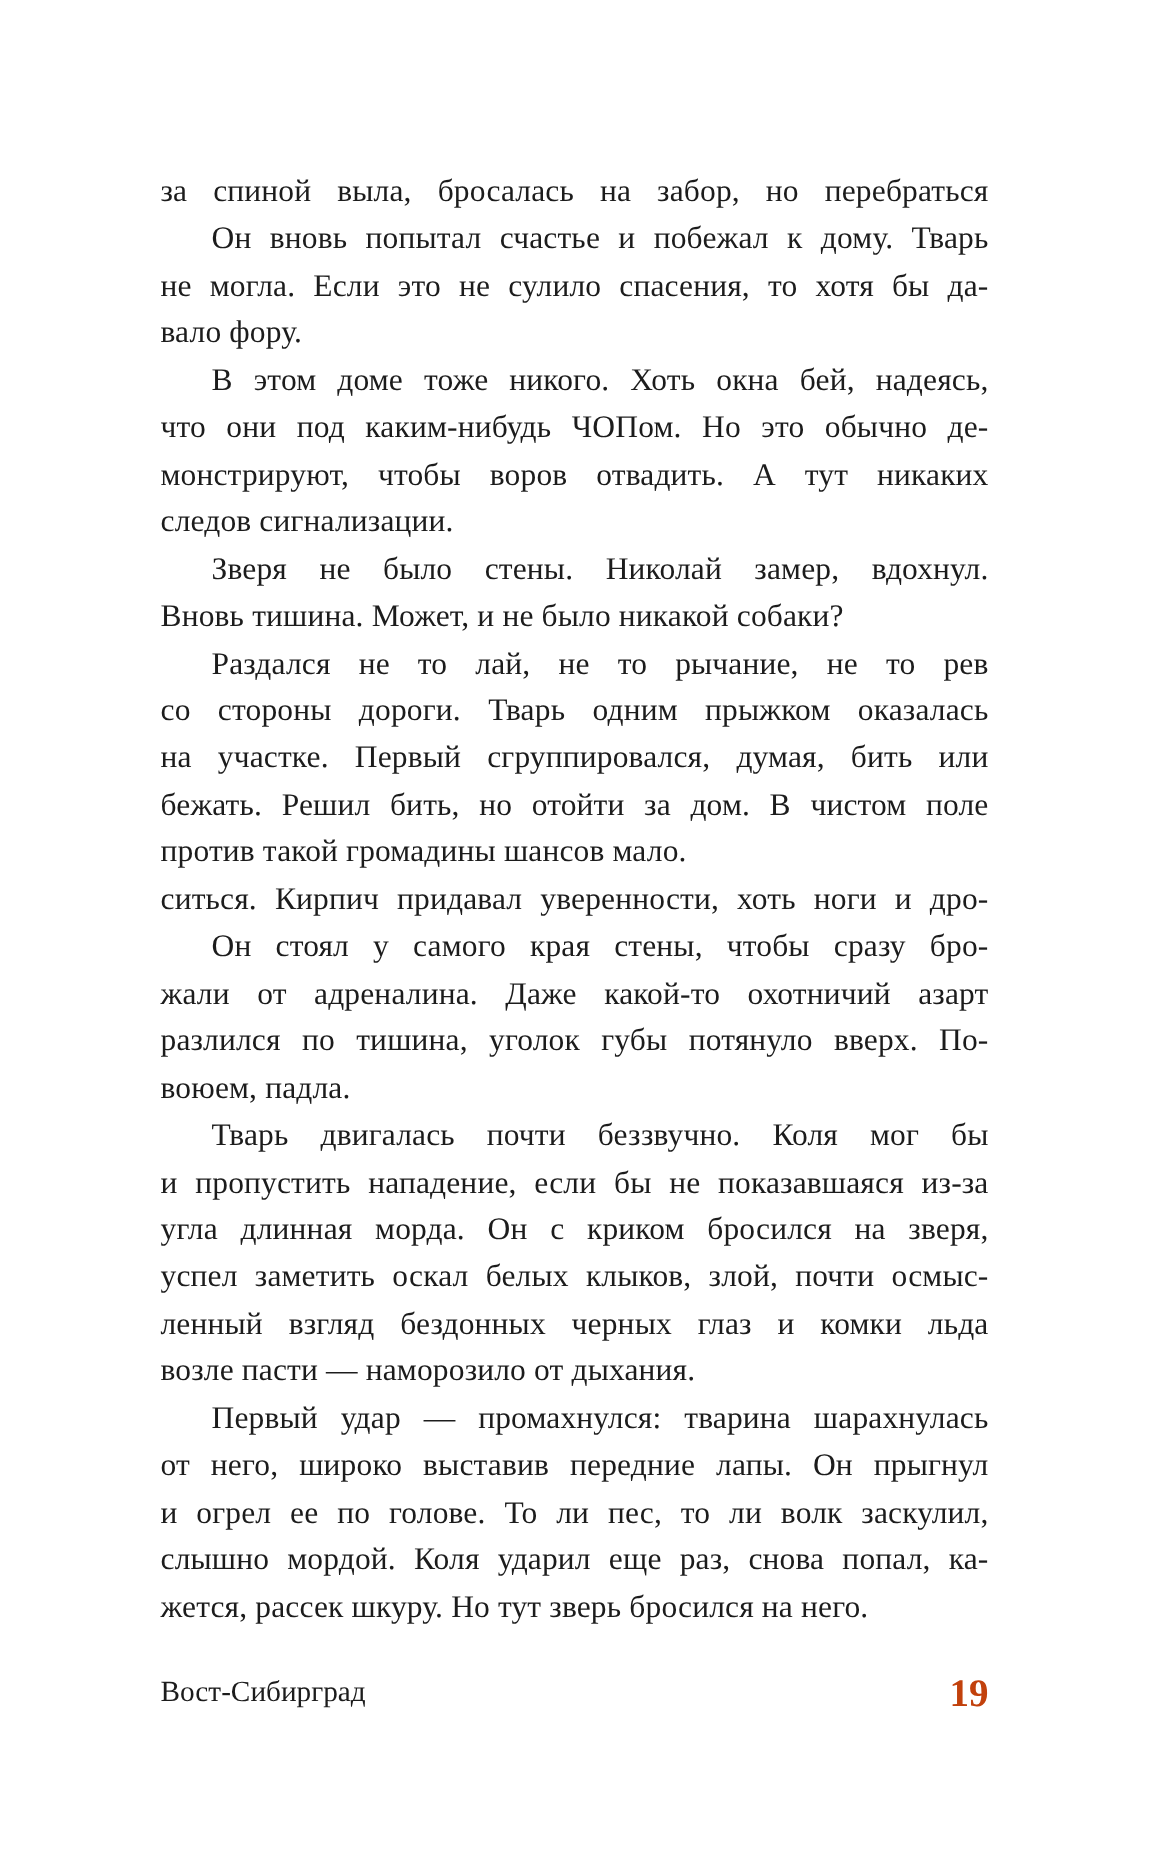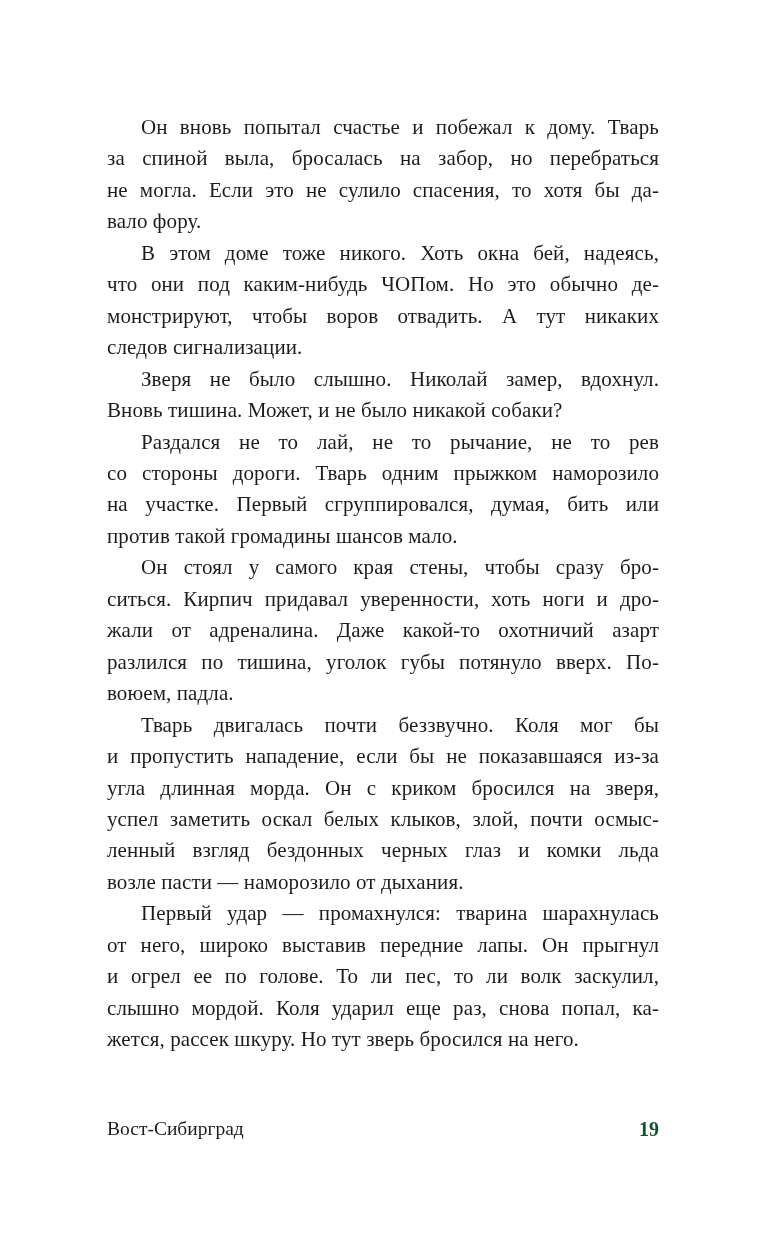--- a/index.html
+++ b/index.html
@@ -52,58 +52,59 @@
     display: flex;
     justify-content: space-between;
     align-items: flex-end;
   }
   .running-title {
     font-size: 19.5px;
     line-height: 26px;
     color: #1c1c1c;
   }
   .page-number {
-    font-size: 20px;
+    font-size: 26px;
     line-height: 26px;
     font-weight: 700;
-    color: #14532d;
+    color: #c2410c;
   }
 </style>
 </head>
 <body>
 
 <div class="page">
 
   <div class="text-block">
 
   <div class="paragraph">
+        <div class="line">за спиной выла, бросалась на забор, но перебраться</div>
         <div class="line indent">Он вновь попытал счастье и побежал к дому. Тварь</div>
-        <div class="line">за спиной выла, бросалась на забор, но перебраться</div>
         <div class="line">не могла. Если это не сулило спасения, то хотя бы да-</div>
         <div class="line last">вало фору.</div>
       </div>
       <div class="paragraph">
         <div class="line indent">В этом доме тоже никого. Хоть окна бей, надеясь,</div>
         <div class="line">что они под каким-нибудь ЧОПом. Но это обычно де-</div>
         <div class="line">монстрируют, чтобы воров отвадить. А тут никаких</div>
         <div class="line last">следов сигнализации.</div>
       </div>
       <div class="paragraph">
-        <div class="line indent">Зверя не было слышно. Николай замер, вдохнул.</div>
+        <div class="line indent">Зверя не было стены. Николай замер, вдохнул.</div>
         <div class="line last">Вновь тишина. Может, и не было никакой собаки?</div>
       </div>
       <div class="paragraph">
         <div class="line indent">Раздался не то лай, не то рычание, не то рев</div>
-        <div class="line">со стороны дороги. Тварь одним прыжком наморозило</div>
+        <div class="line">со стороны дороги. Тварь одним прыжком оказалась</div>
         <div class="line">на участке. Первый сгруппировался, думая, бить или</div>
+        <div class="line">бежать. Решил бить, но отойти за дом. В чистом поле</div>
         <div class="line last">против такой громадины шансов мало.</div>
       </div>
       <div class="paragraph">
+        <div class="line">ситься. Кирпич придавал уверенности, хоть ноги и дро-</div>
         <div class="line indent">Он стоял у самого края стены, чтобы сразу бро-</div>
-        <div class="line">ситься. Кирпич придавал уверенности, хоть ноги и дро-</div>
         <div class="line">жали от адреналина. Даже какой-то охотничий азарт</div>
         <div class="line">разлился по тишина, уголок губы потянуло вверх. По-</div>
         <div class="line last">воюем, падла.</div>
       </div>
       <div class="paragraph">
         <div class="line indent">Тварь двигалась почти беззвучно. Коля мог бы</div>
         <div class="line">и пропустить нападение, если бы не показавшаяся из-за</div>
         <div class="line">угла длинная морда. Он с криком бросился на зверя,</div>
         <div class="line">успел заметить оскал белых клыков, злой, почти осмыс-</div>
         <div class="line">ленный взгляд бездонных черных глаз и комки льда</div>

